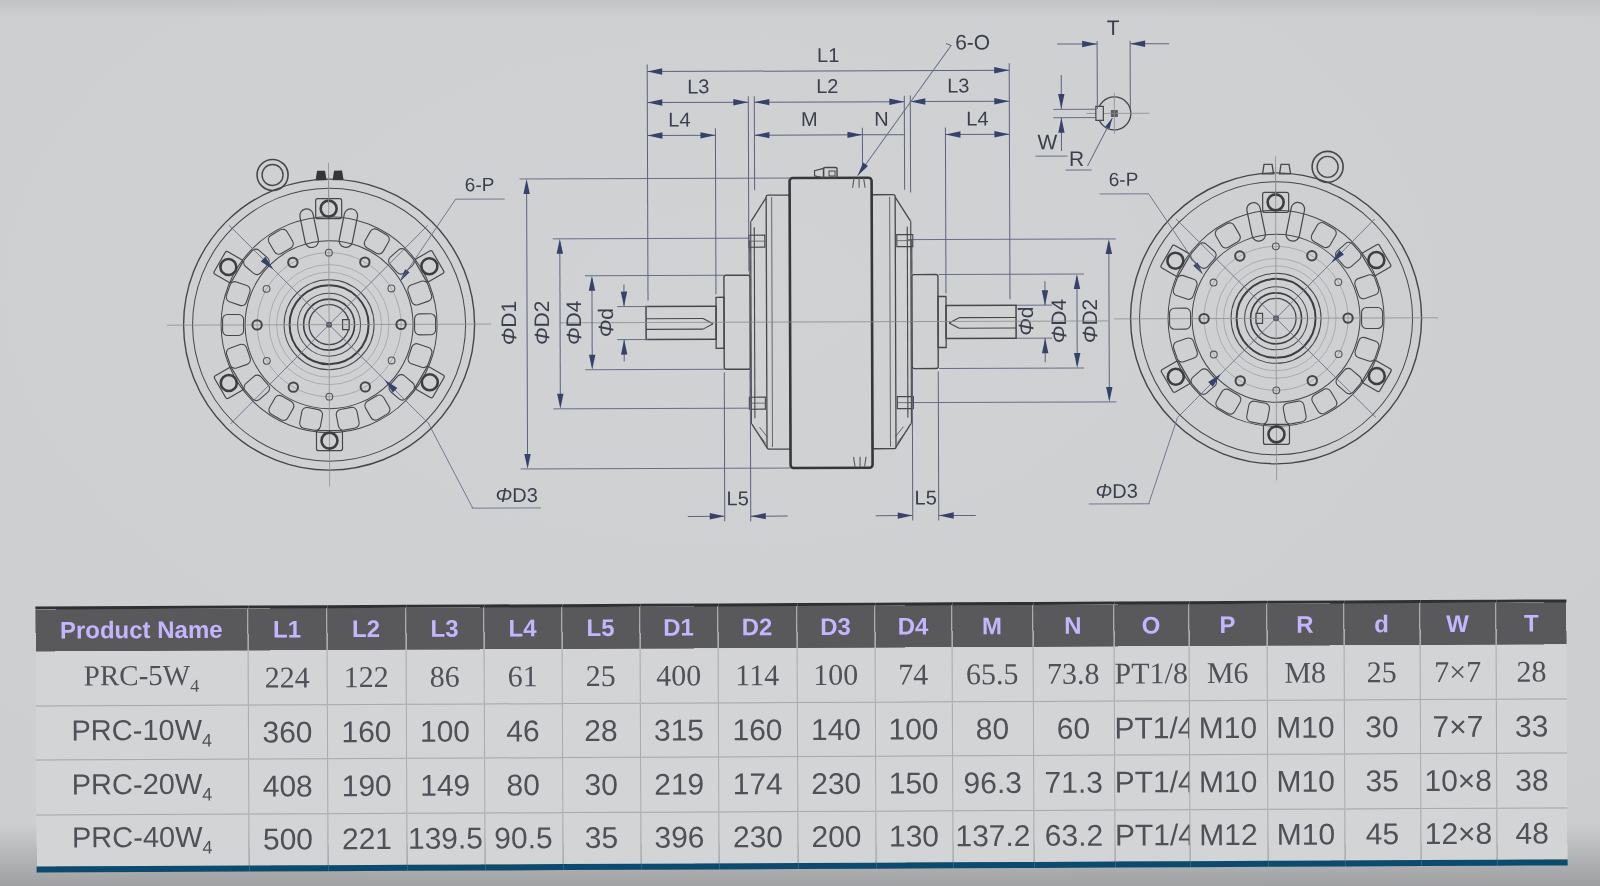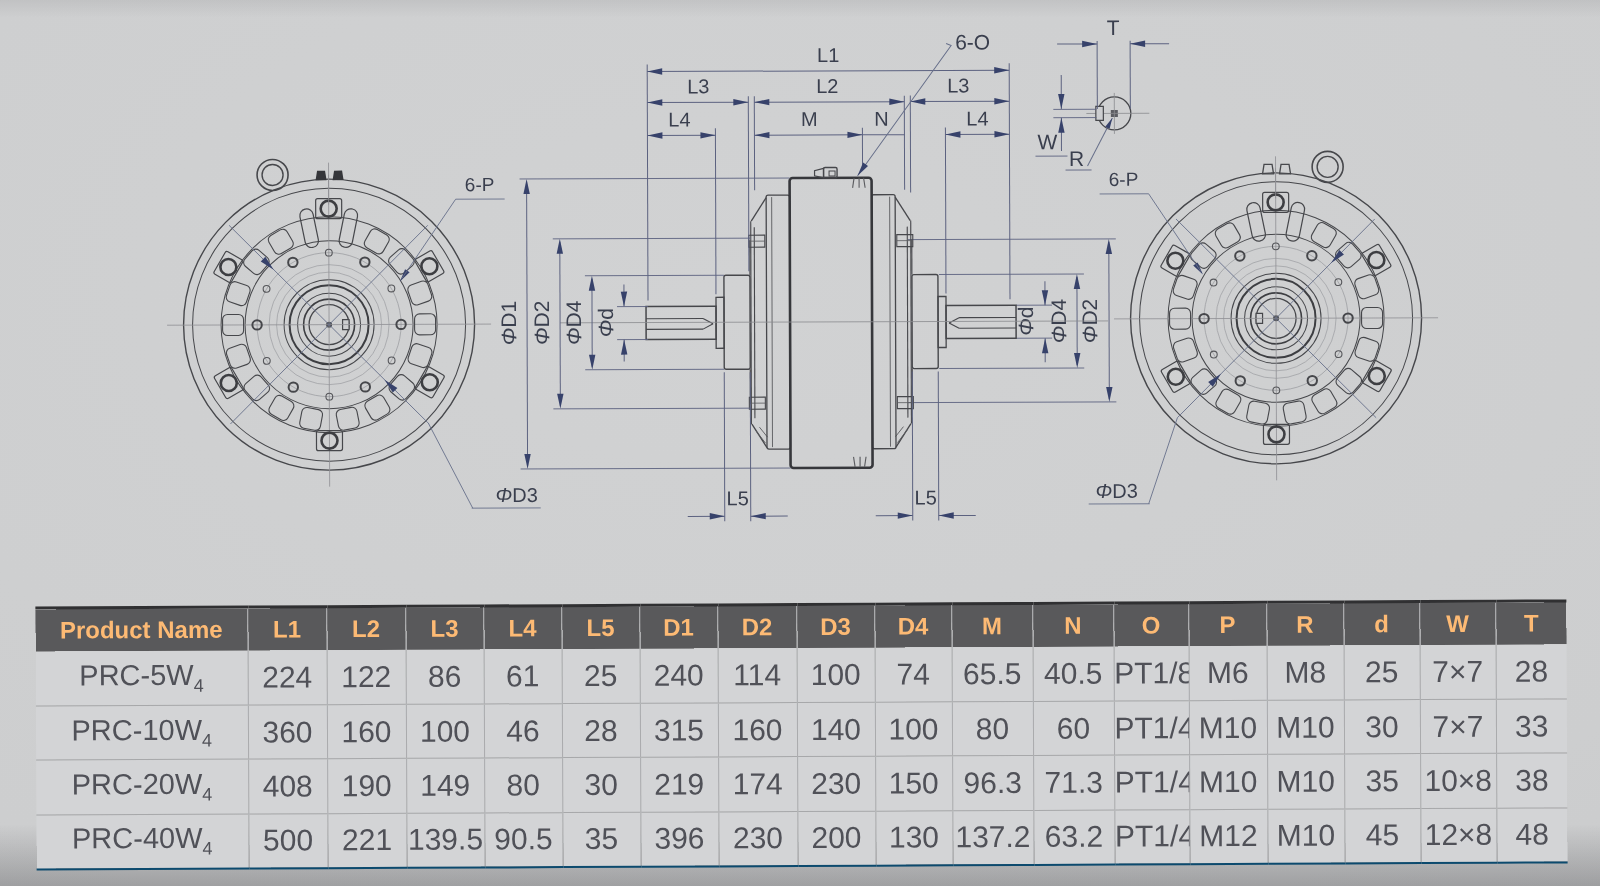--- a/index.html
+++ b/index.html
@@ -5,28 +5,28 @@
 body{position:relative;font-family:"Liberation Sans",sans-serif;
 background:
  linear-gradient(180deg, rgba(80,80,84,0.10) 0%, rgba(0,0,0,0) 2%, rgba(0,0,0,0) 93%, rgba(40,40,44,0.28) 100%),
  radial-gradient(2200px 1300px at 45% 33%, #d1d2d3 0%, #cdcecf 52%, #c7c8c9 80%, #bcbdbe 100%);
 }
 #drawing{position:absolute;left:0;top:0;filter:blur(0.45px);}
 #tblwrap{position:absolute;left:36px;top:603px;transform:rotate(-0.27deg);}
 table#spec{border-collapse:collapse;table-layout:fixed;width:1530px;}
 #spec th,#spec td{padding:0;text-align:center;overflow:hidden;white-space:nowrap;}
 #spec tr.hd{height:43px;}
-#spec th{background:#59595b;color:#fdba74;font-size:24px;font-weight:bold;border-left:1px solid #8d8d90;border-top:3px solid #303032;}
+#spec th{background:#59595b;color:#c4b5fd;font-size:24px;font-weight:bold;border-left:1px solid #8d8d90;border-top:3px solid #303032;}
 #spec th:first-child{border-left:none;}
 #spec td{background:#d3d4d6;color:#505158;font-size:30px;border-left:1px solid #aaabad;border-top:1px solid #a7a8aa;}
 #spec td:first-child{border-left:none;}
-#spec tr:nth-child(2) td{border-top:none;}
+#spec tr:nth-child(2) td{border-top:none;font-family:Liberation Serif, serif;}
 #spec td.pn{font-size:29px;}
 #spec sub{font-size:18px;}
-#spec tr:last-child td{border-bottom:2px solid #0c4a6e;}
+#spec tr:last-child td{border-bottom:6px solid #0c4a6e;}
 </style></head>
 <body>
 <div id="drawing">
 <svg width="1600" height="600" viewBox="0 0 1600 600" style="position:absolute;left:0;top:0">
 <g transform="rotate(-0.2 800 300)">
 <circle cx="329" cy="323" r="145.5" stroke="#46474b" stroke-width="1.4" fill="none"></circle>
 <circle cx="329" cy="323" r="136.5" stroke="#46474b" stroke-width="1.0" fill="none"></circle>
 <circle cx="329" cy="323" r="108" stroke="#46474b" stroke-width="1.0" fill="none"></circle>
 <circle cx="329" cy="323" r="84" stroke="#46474b" stroke-width="1.0" fill="none"></circle>
 <circle cx="329" cy="323" r="72" stroke="#97989c" stroke-width="0.7" fill="none"></circle>
@@ -396,26 +396,26 @@
           <th>W</th>
           <th>T</th>
         </tr>
         <tr style="height:55px">
           <td class="pn">PRC-5W<sub>4</sub></td>
           <td>224</td>
           <td>122</td>
           <td>86</td>
           <td>61</td>
           <td>25</td>
-          <td>240</td>
+          <td>400</td>
           <td>114</td>
           <td>100</td>
           <td>74</td>
           <td>65.5</td>
-          <td>40.5</td>
+          <td>73.8</td>
           <td>PT1/8</td>
           <td>M6</td>
           <td>M8</td>
           <td>25</td>
           <td>7×7</td>
           <td>28</td>
         </tr>
         <tr style="height:54px">
           <td class="pn">PRC-10W<sub>4</sub></td>
           <td>360</td>

